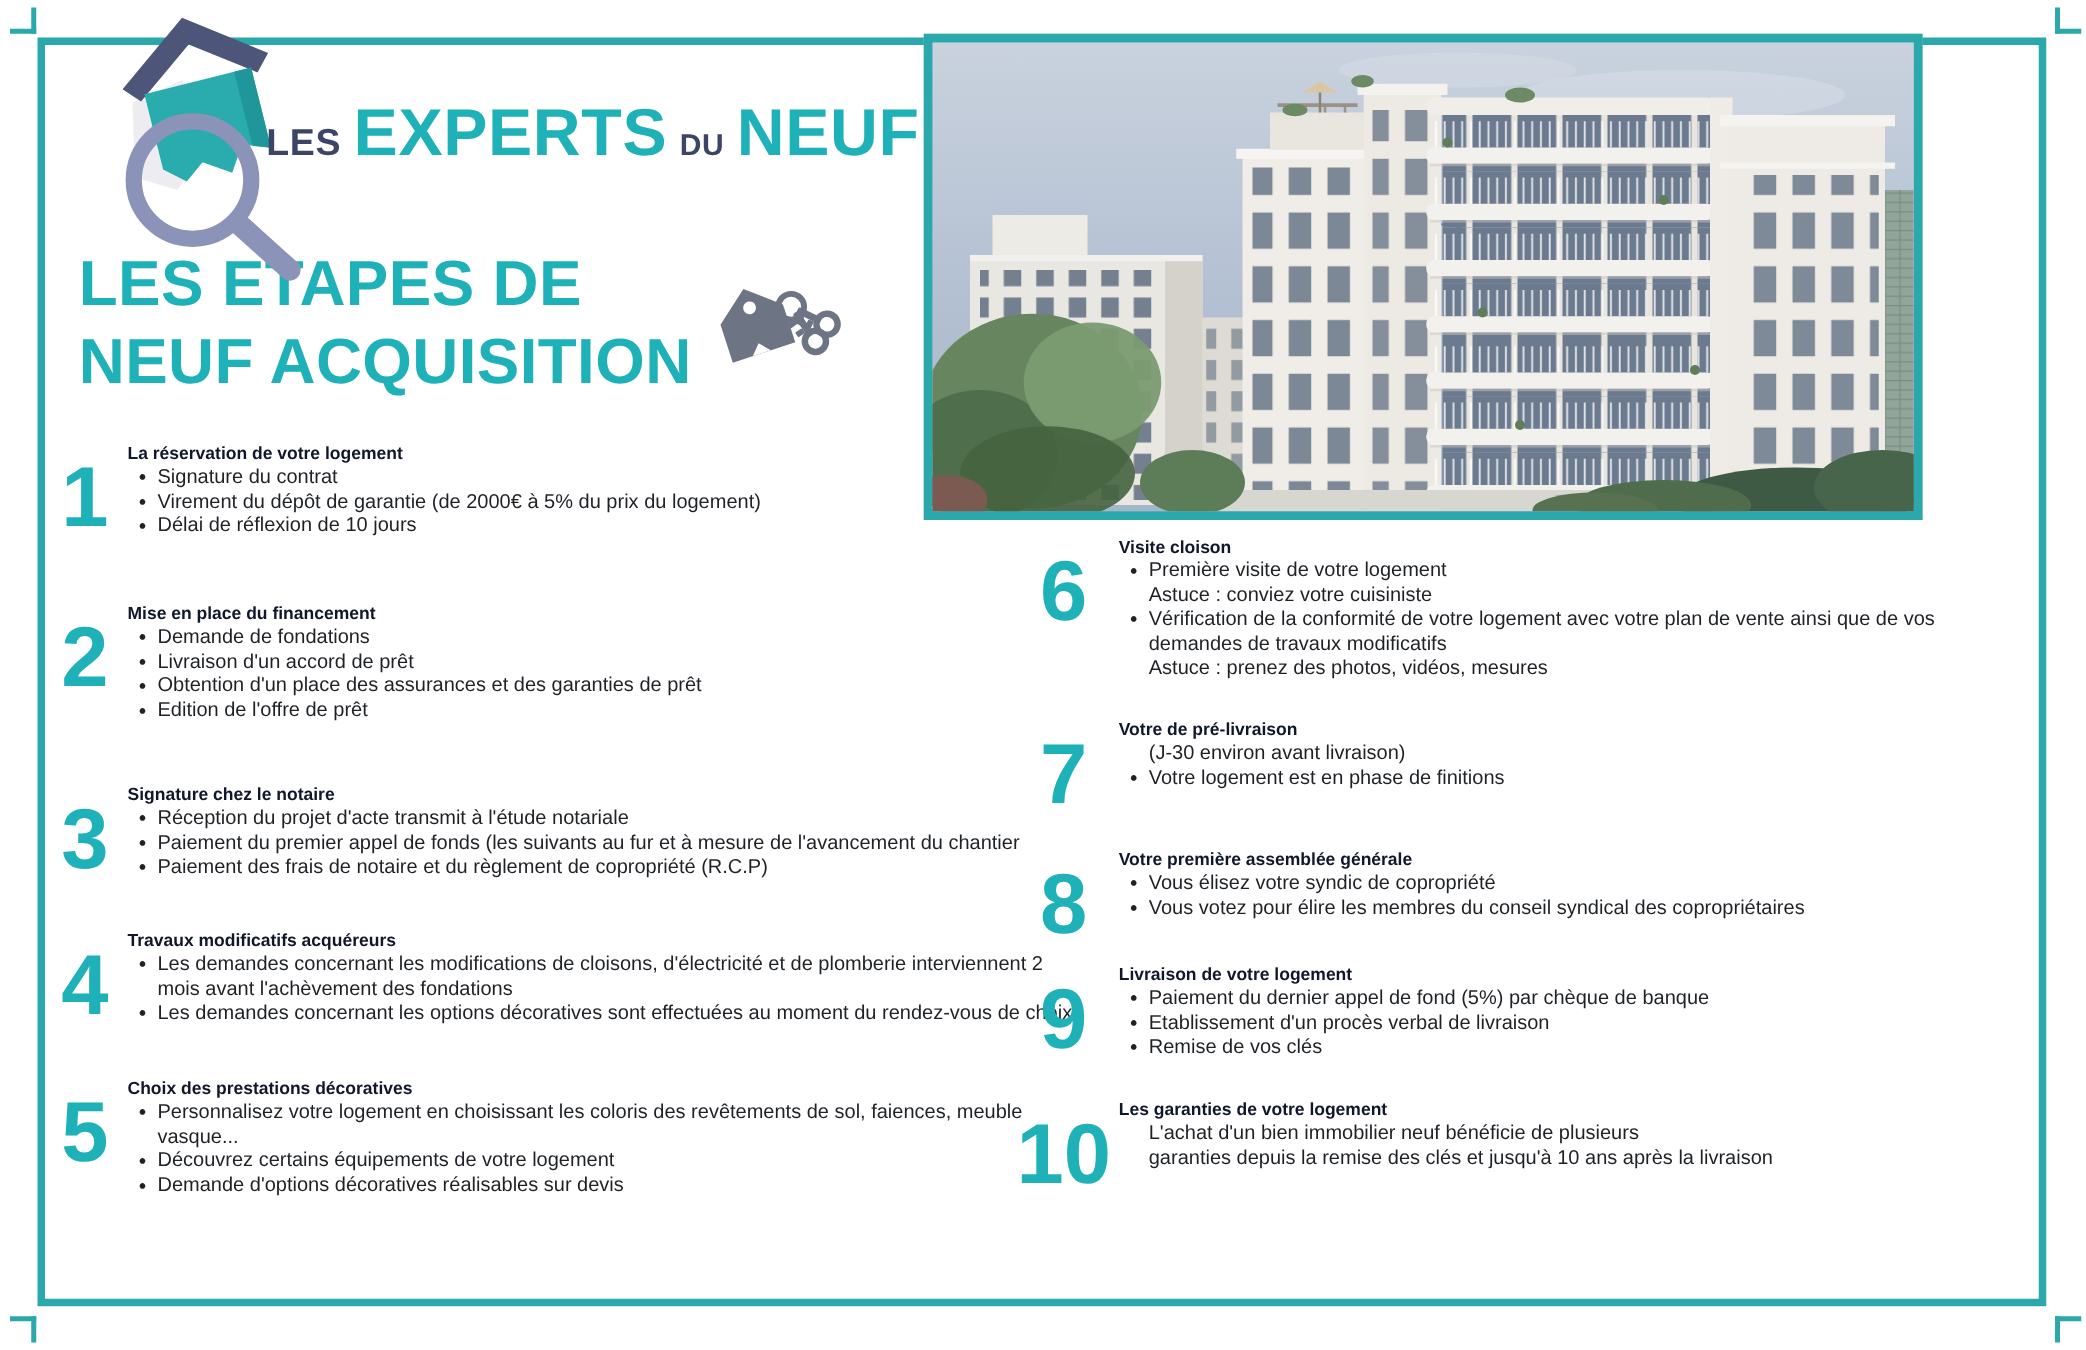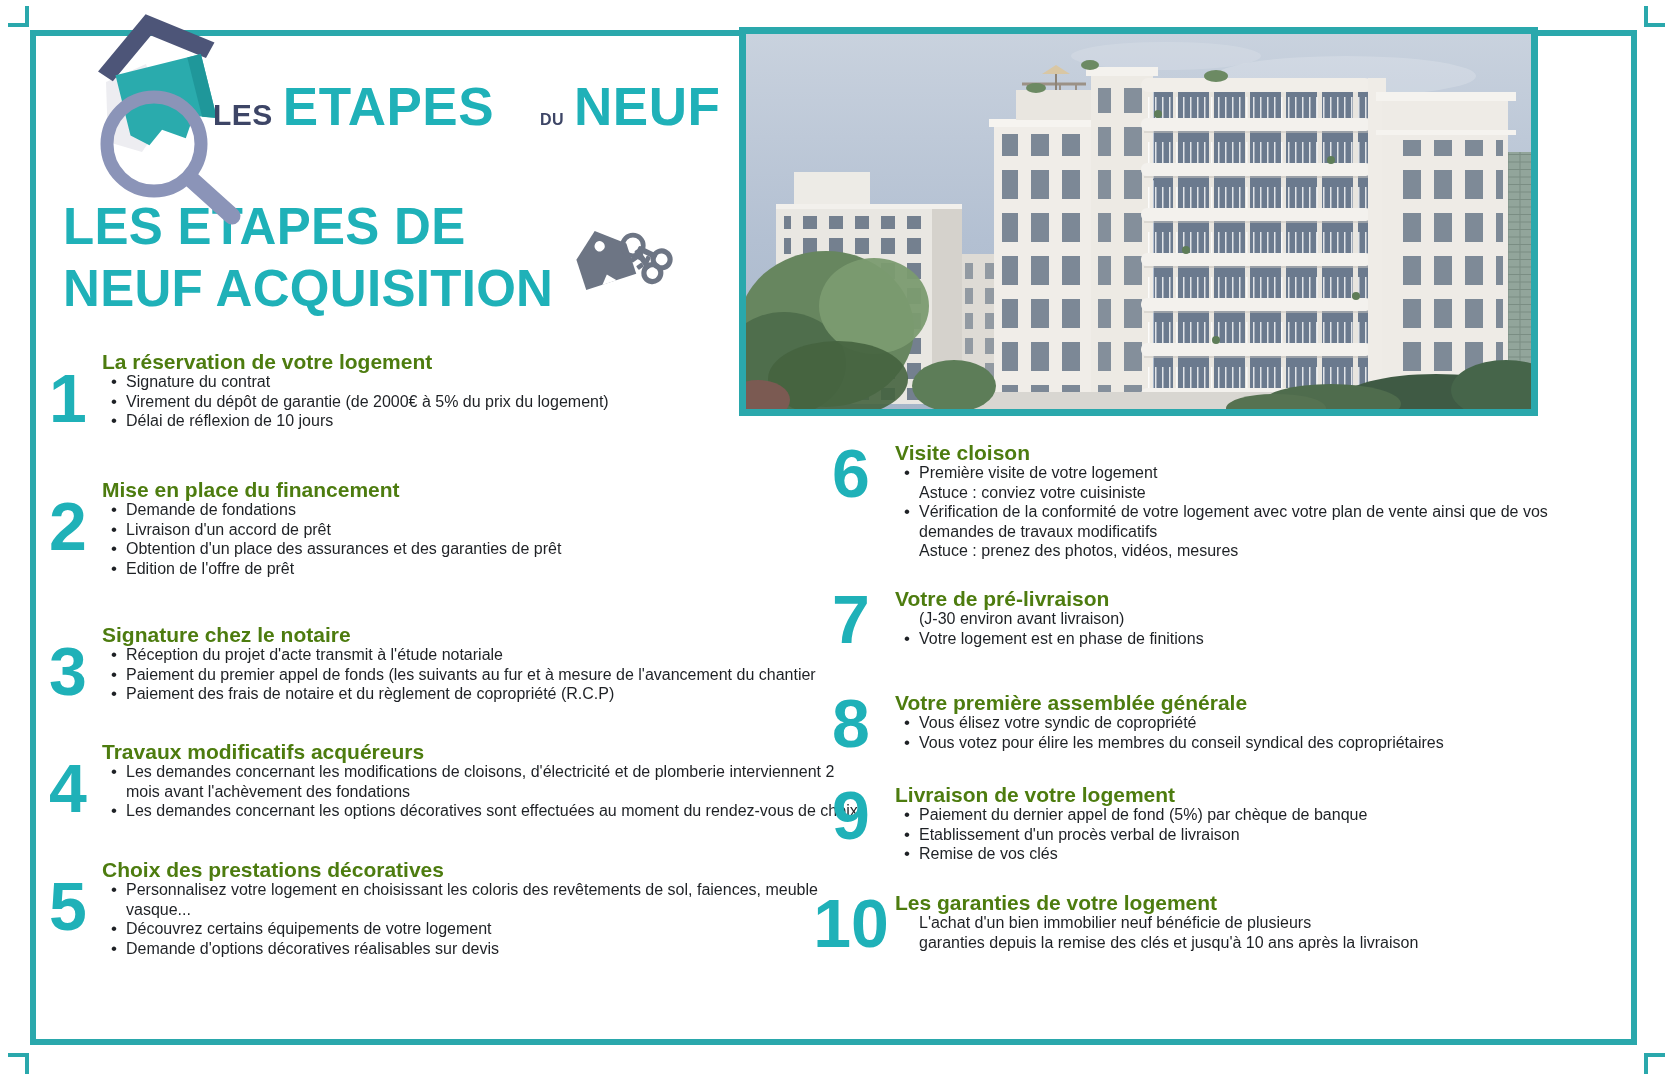--- a/index.html
+++ b/index.html
@@ -15,38 +15,38 @@
   .corner.tl{left:8px;top:6px;border-right:4px solid var(--frame);border-bottom:4px solid var(--frame);}
   .corner.tr{left:1644px;top:6px;border-left:4px solid var(--frame);border-bottom:4px solid var(--frame);}
   .corner.bl{left:8px;top:1053px;border-right:4px solid var(--frame);border-top:4px solid var(--frame);}
   .corner.br{left:1644px;top:1053px;border-left:4px solid var(--frame);border-top:4px solid var(--frame);}
   
   .logo{position:absolute;left:46px;top:2px;z-index:3;}
   .logo-text{position:absolute;left:213px;top:76px;display:flex;align-items:baseline;gap:10px;
              z-index:3;font-weight:700;white-space:nowrap;}
   .logo-les{font-size:30px;color:var(--navy);letter-spacing:.5px;}
   .logo-experts,.logo-neuf{font-size:53px;color:var(--teal);letter-spacing:.5px;}
-  .logo-du{font-size:16px;color:var(--navy);letter-spacing:.5px;margin-left:36px;}
+  .logo-du{font-size:24px;color:var(--navy);letter-spacing:.5px;}
   
   .main-title{position:absolute;left:63px;top:196px;z-index:2;font-weight:700;
               font-size:51px;line-height:62px;color:var(--teal);letter-spacing:.3px;}
   .keys-icon{position:absolute;left:556px;top:214px;z-index:2;}
   
   .photo{position:absolute;left:739px;top:27px;width:799px;height:389px;
          border:7px solid var(--frame);box-sizing:border-box;background:#b6c2d2;z-index:2;}
   .photo svg{display:block;width:100%;height:100%;}
   
   .step{position:absolute;display:flex;z-index:2;}
   .step .num{flex:0 0 56px;font-size:68px;font-weight:700;color:var(--teal);
              line-height:1;margin-top:12px;text-align:center;}
   .step.right .num{flex:0 0 76px;}
   .step .body{margin-left:6px;}
   .step.left .body{width:762px;}
-  .step.right .body{width:676px;margin-top:16px;}
-  .step-title{font-size:21px;font-weight:700;line-height:20px;color:#4d7c0f;}
+  .step.right .body{width:676px;}
+  .step-title{font-size:14px;font-weight:700;line-height:20px;color:#0f172a;}
   .item{position:relative;font-size:16px;line-height:19.5px;padding-left:24px;color:#1e2125;}
   .item.bullet::before{content:"\2022";position:absolute;left:9px;top:0;font-size:17px;}
 </style>
 </head>
 <body>
 
 <div class="page">
 
   <div class="corner tl"></div>
   <div class="corner tr"></div>
@@ -63,21 +63,21 @@
         <path d="M74 62 L162 62 L162 128 L140 120 L127 140 L106 126 L90 138 L74 124 Z" fill="#2aabad"></path>
         <path d="M148 62 L162 62 L162 128 L148 123 Z" fill="#1e9598" opacity="0.9"></path>
       </g>
       <circle cx="108" cy="142" r="47" fill="none" stroke="#8b94b8" stroke-width="13"></circle>
       <path d="M146 178 L186 214" stroke="#8b94b8" stroke-width="17" stroke-linecap="round"></path>
     </svg>
   </div>
 
   <div class="logo-text">
     <span class="logo-les">LES</span>
-    <span class="logo-experts">ETAPES</span>
+    <span class="logo-experts">EXPERTS</span>
     <span class="logo-du">DU</span>
     <span class="logo-neuf">NEUF</span>
   </div>
 
   <div class="main-title">
     <div>LES ETAPES DE</div>
     <div>NEUF ACQUISITION</div>
   </div>
 
   <div class="keys-icon">

